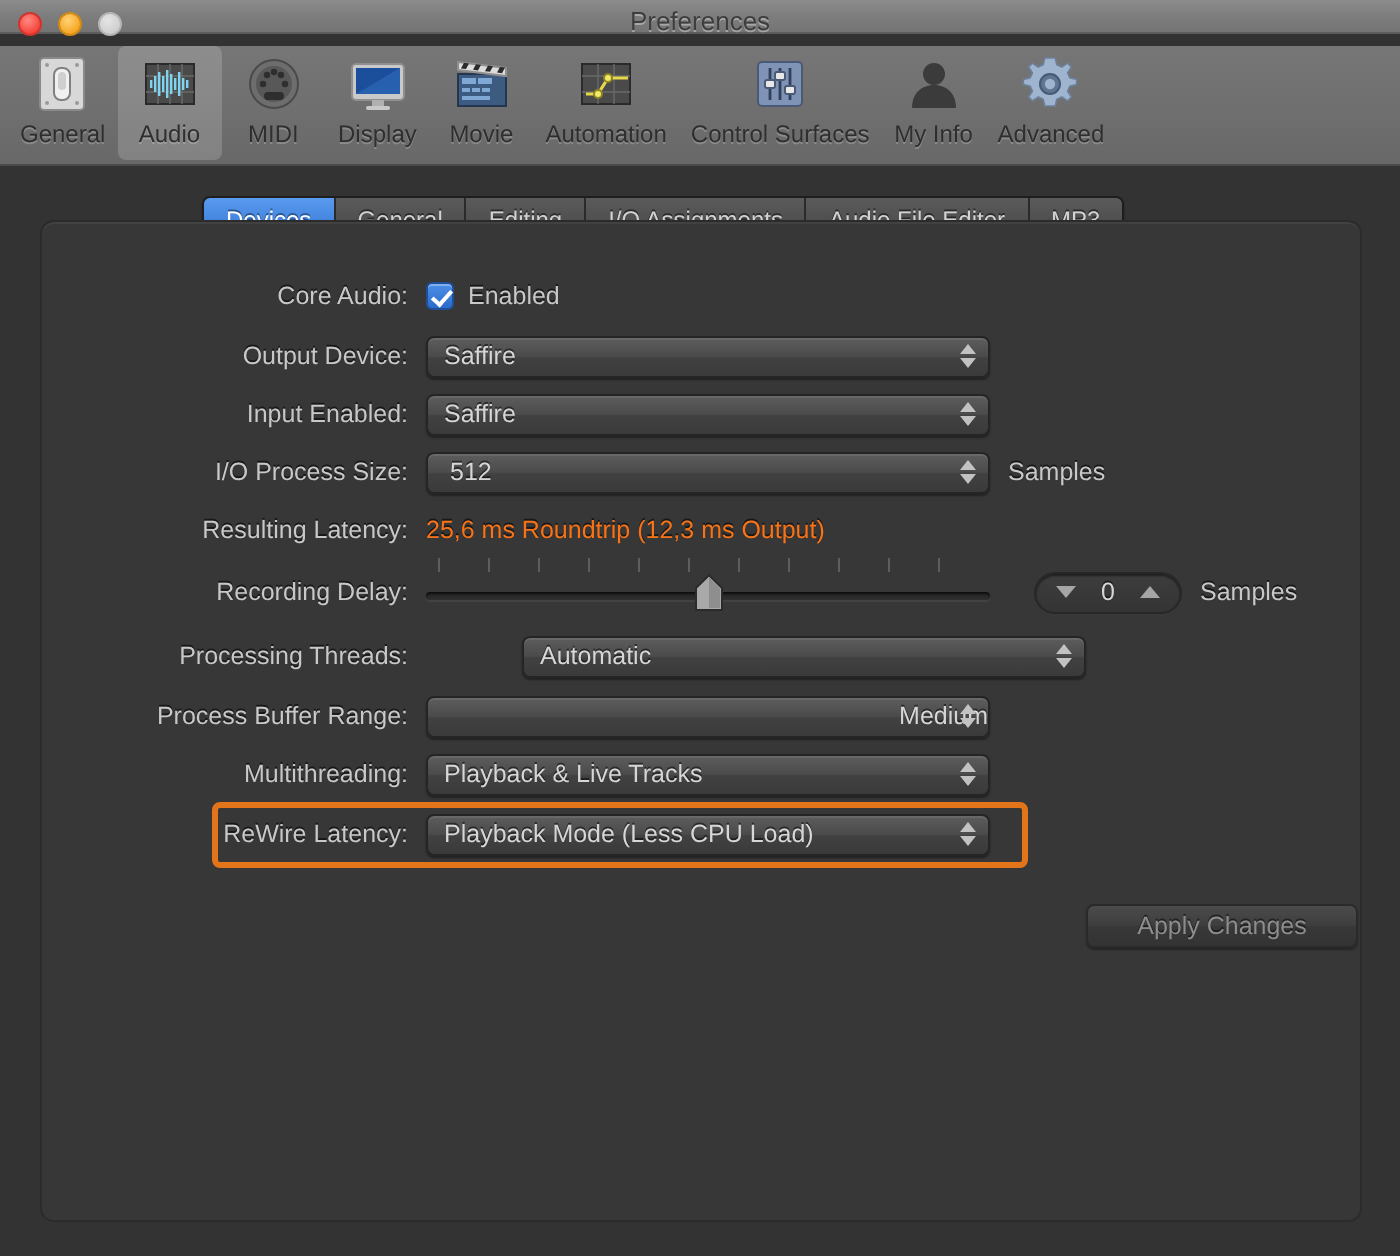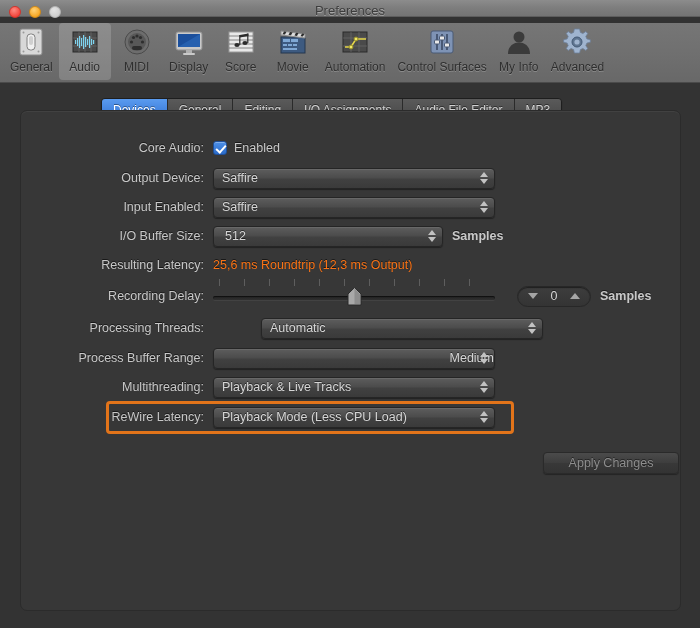--- a/index.html
+++ b/index.html
@@ -233,21 +233,20 @@
     font-size: 12.5px;
     color: #f97316;
     text-shadow: 0 -1px 0 rgba(0,0,0,0.55);
     white-space: nowrap;
   }
   .unit {
     margin-left: 9px;
     font-size: 12.5px;
     color: #c8c8c8;
     text-shadow: 0 -1px 0 rgba(0,0,0,0.55);
-    font-weight: bold;
   }
 
   
   .slider-wrap {
     position: relative;
     width: 282px; height: 22px;
   }
   .ticks {
     position: absolute;
     left: 0; top: -6px;
@@ -411,38 +410,20 @@
           <rect x="2" y="5" width="26" height="18" rx="2" fill="#c9c9c9" stroke="#8f8f8f"></rect>
           <rect x="4" y="7" width="22" height="13" fill="#1b4f9c"></rect>
           <path d="M4 20 L26 7 L26 20 Z" fill="#2f6fbf" opacity="0.55"></path>
           <rect x="12" y="23" width="6" height="3" fill="#b0b0b0"></rect>
           <rect x="9" y="26" width="12" height="2" rx="1" fill="#c9c9c9"></rect>
         </svg>
       </div>
       <div class="tb-label">Display</div>
     </div>
 
-    <div class="tb-item">
-      <div class="tb-icon">
-        <svg width="30" height="30" viewBox="0 0 30 30">
-          <rect x="3" y="5" width="24" height="20" fill="#e8e8e8" stroke="#9a9a9a"></rect>
-          <g stroke="#6a6a6a" stroke-width="0.8">
-            <path d="M3 9h24M3 13h24M3 17h24M3 21h24"></path>
-          </g>
-          <g fill="#2b2b2b">
-            <ellipse cx="11" cy="18" rx="2.6" ry="2"></ellipse>
-            <rect x="13.2" y="8" width="1.2" height="10"></rect>
-            <ellipse cx="19" cy="16" rx="2.6" ry="2"></ellipse>
-            <rect x="21.2" y="6.5" width="1.2" height="9.5"></rect>
-            <path d="M13.8 8 L22.4 6.5 L22.4 9 L13.8 10.5 Z"></path>
-          </g>
-        </svg>
-      </div>
-      <div class="tb-label">Score</div>
-    </div>
 
     <div class="tb-item">
       <div class="tb-icon">
         <svg width="30" height="30" viewBox="0 0 30 30">
           <rect x="3" y="10" width="24" height="16" fill="#3d5a80" stroke="#24374f"></rect>
           <g fill="#7fa8d4">
             <rect x="5" y="12" width="7" height="3"></rect>
               <rect x="13" y="12" width="7" height="3"></rect>
             <rect x="5" y="17" width="4" height="2"></rect>
               <rect x="10" y="17" width="4" height="2"></rect>
@@ -552,22 +533,22 @@
           <div class="popup" style="width:282px;">
             <span>Saffire</span>
             <span class="arrows">
               <span class="a up"></span>
                 <span class="a down"></span>
             </span>
           </div>
         </div>
 
         <div class="row" style="top:114px;">
-          <div class="lbl">I/O Buffer Size:</div>
-          <div class="popup" style="width:230px;padding-left:11px;">
+          <div class="lbl">I/O Process Size:</div>
+          <div class="popup" style="width:282px;padding-left:11px;">
             <span>512</span>
             <span class="arrows">
               <span class="a up"></span>
                 <span class="a down"></span>
             </span>
           </div>
           <div class="unit">Samples</div>
         </div>
 
         <div class="row" style="top:143px;">

